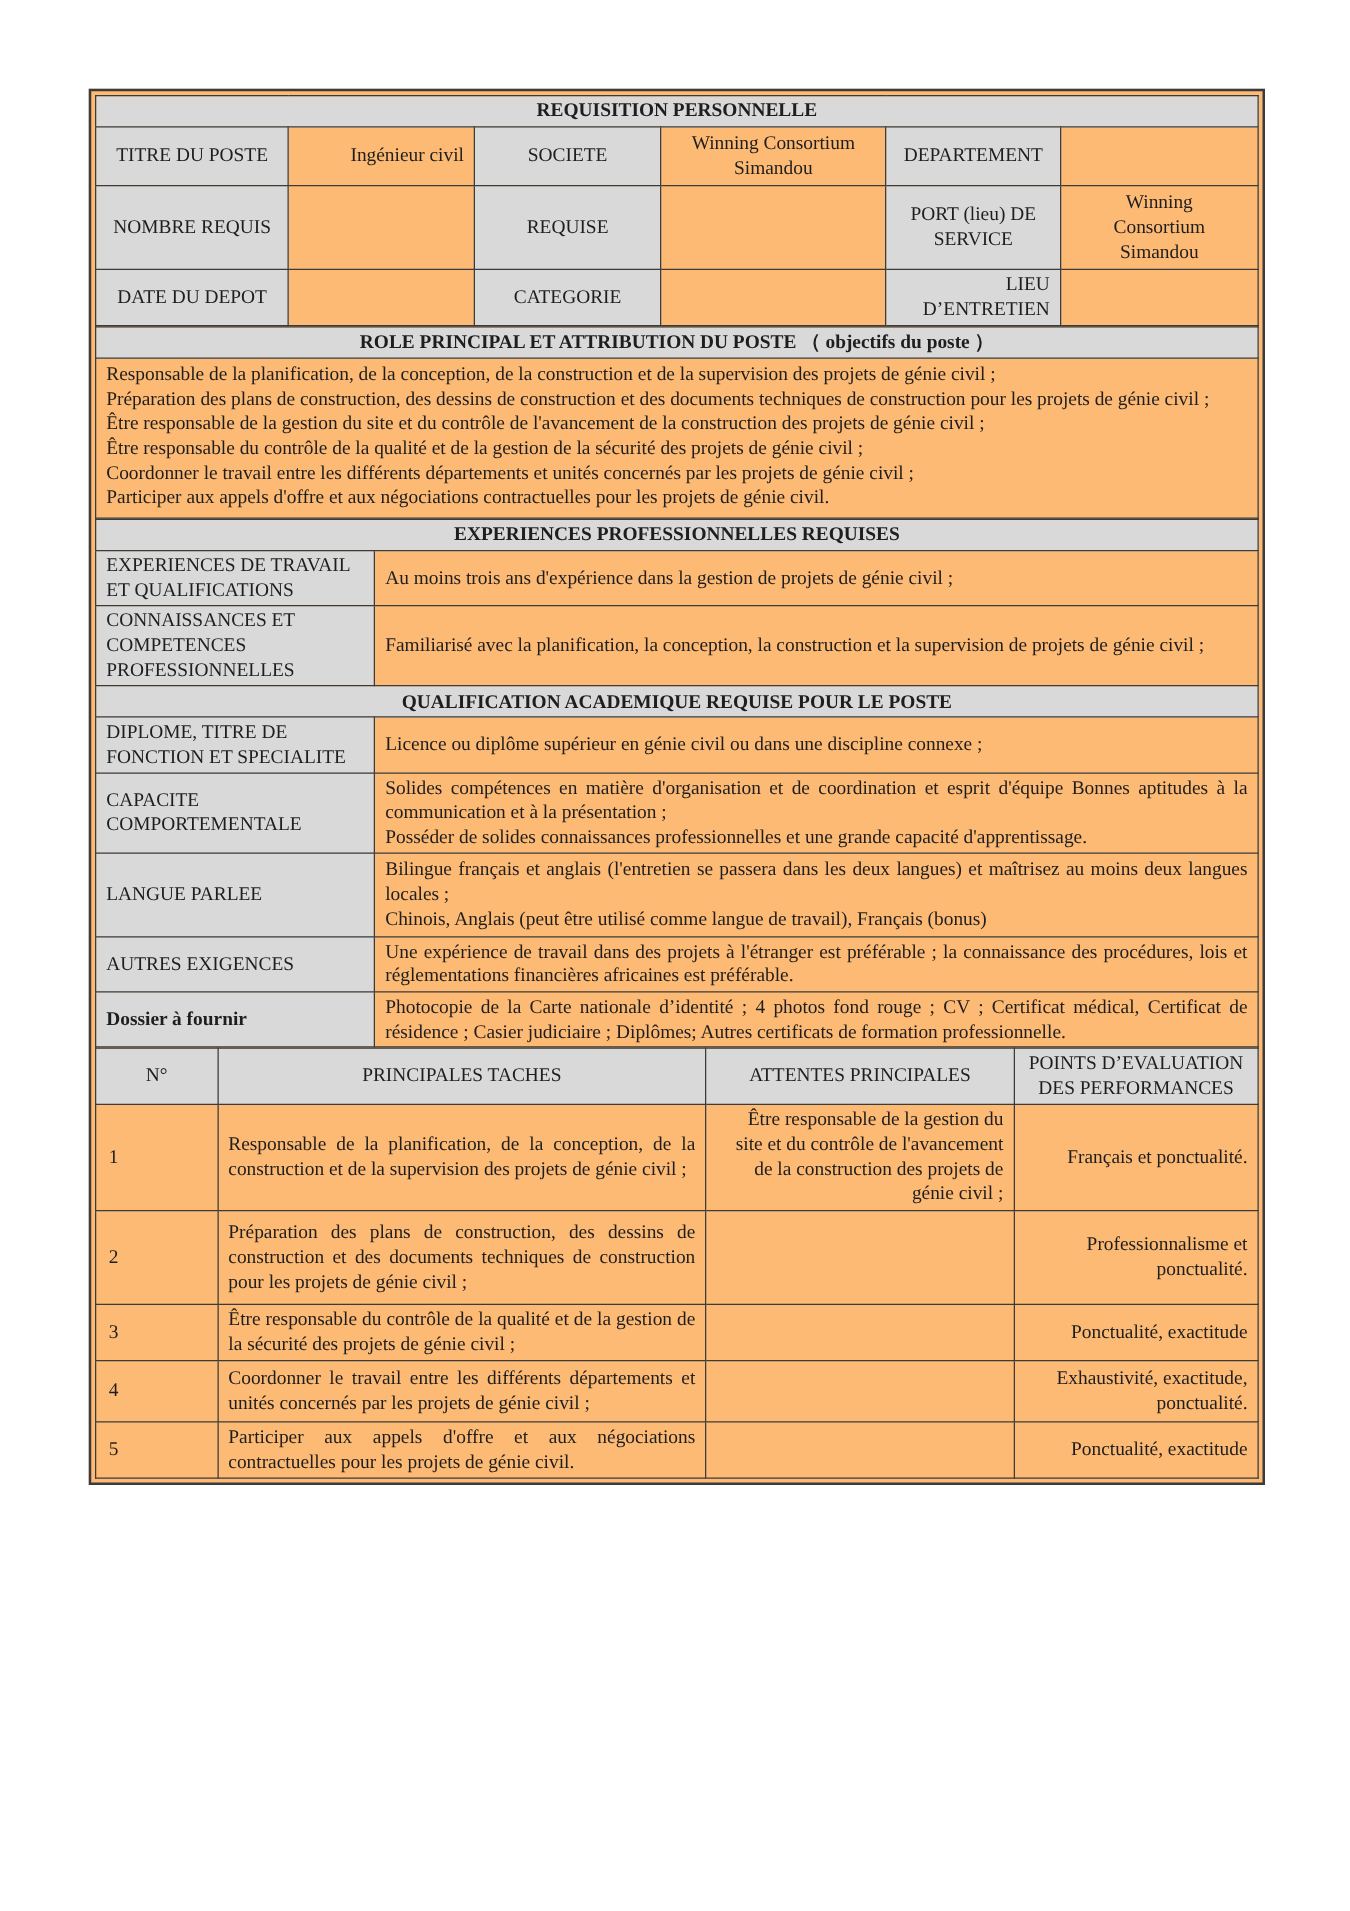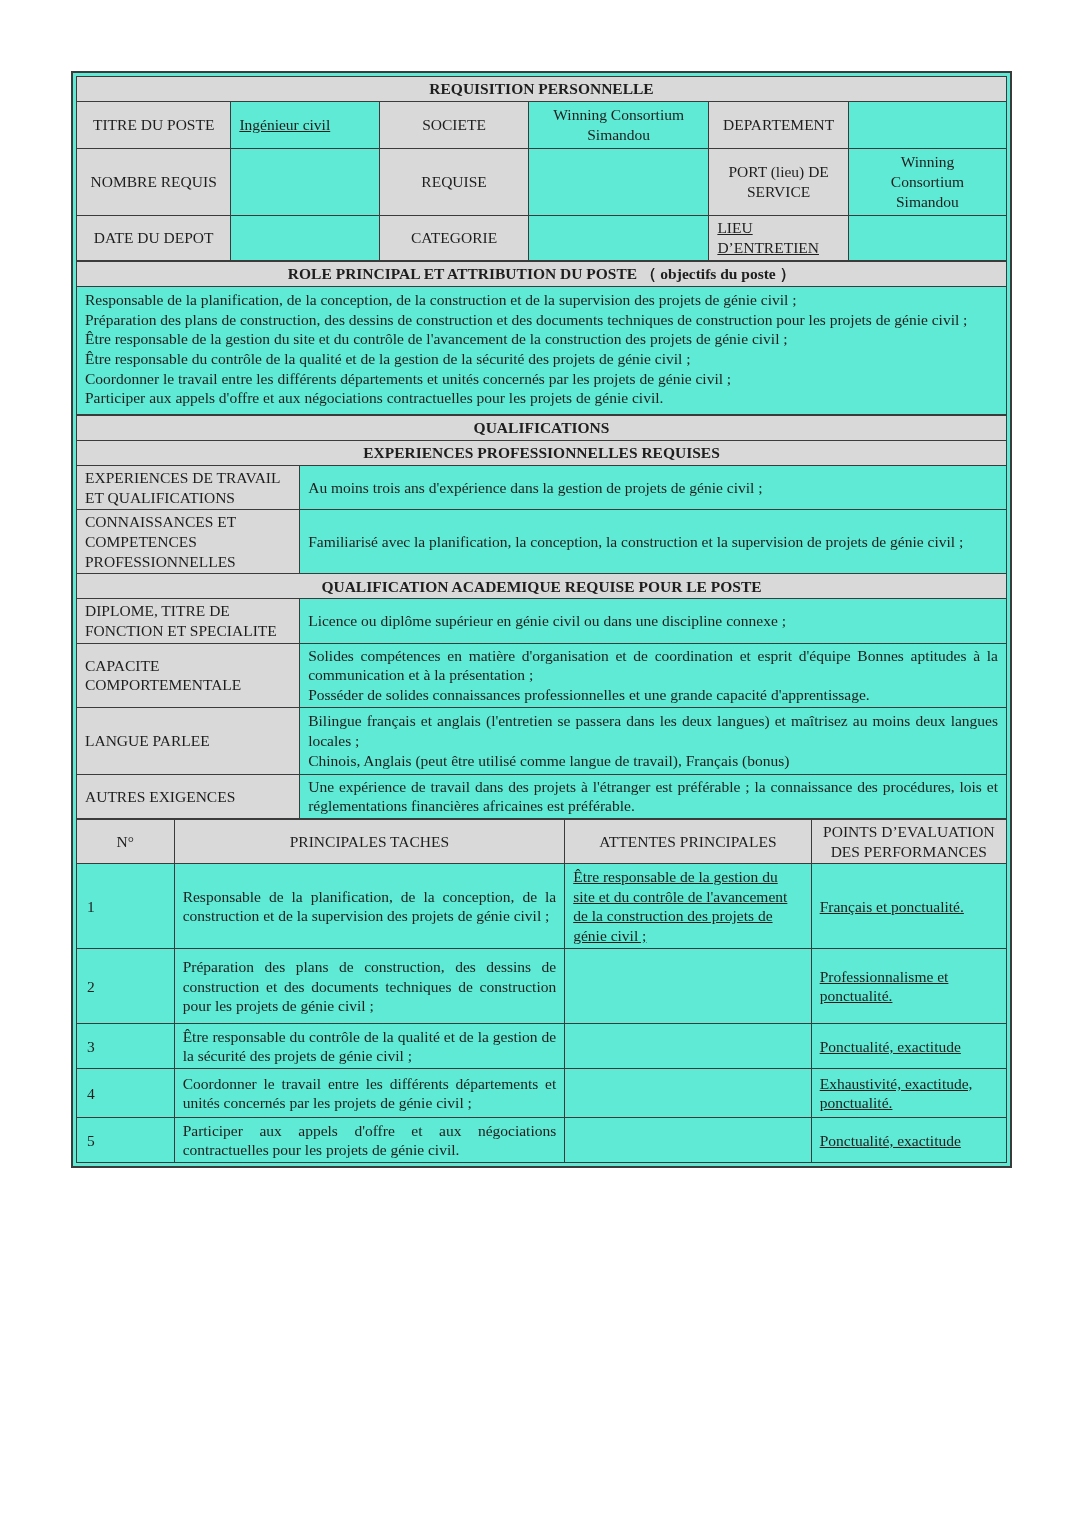--- a/index.html
+++ b/index.html
@@ -3,34 +3,34 @@
 <meta charset="utf-8">
 <style>
   html,body{margin:0;padding:0;}
   body{
     width:1080px;height:1529px;background:#ffffff;position:relative;
     font-family:"Liberation Serif", serif;color:#1e1e1e;
     -webkit-font-smoothing:antialiased;
   }
   .frame{
     position:absolute;left:71px;top:71px;width:941px;
-    border:2px solid #3b3b3b;padding:3px;box-sizing:border-box;background:#5eead4;
+    border:2px solid #3b3b3b;padding:3px;box-sizing:border-box;background:#fdba74;
   }
   table.tbl{width:100%;border-collapse:collapse;table-layout:fixed;}
   td{
     border:1px solid #3b3b3b;font-size:15.5px;line-height:1.27;
     padding:2px 8px;vertical-align:middle;word-wrap:break-word;
   }
   .band{
     background:#d9d9d9;font-weight:bold;text-align:center;
     height:22px;padding:1px 4px;font-size:15.5px;
   }
   .shaded{background:#d9d9d9;}
   .c{text-align:center;}
-  .l{text-align:left;text-decoration:underline;}
+  .l{text-align:right;}
   .j{text-align:justify;}
   .para{padding:3px 8px 6px;vertical-align:top;}
   .jline{text-align:justify;}
   .lbl{text-align:left;}
   .bold{font-weight:bold;}
   .narrow{max-width:100px;margin:0 auto;text-align:center;}
   .info-r1 td{height:42px;}
   .info-r2 td{height:62px;}
   .info-r3 td{height:40px;}
   .exp-r1 td{height:38px;}
@@ -112,23 +112,20 @@
     </tr>
   </tbody>
     </table>
 
   <table class="tbl">
     <colgroup>
         <col style="width:24%">
         <col style="width:76%">
       </colgroup>
     <tbody>
-        <tr>
-      <td colspan="2" class="band">QUALIFICATIONS</td>
-    </tr>
     <tr>
       <td colspan="2" class="band">EXPERIENCES PROFESSIONNELLES REQUISES</td>
     </tr>
     <tr class="exp-r1">
       <td class="shaded lbl">EXPERIENCES DE TRAVAIL ET QUALIFICATIONS</td>
       <td class="j">Au moins trois ans d'expérience dans la gestion de projets de génie civil ;</td>
     </tr>
     <tr class="exp-r2">
       <td class="shaded lbl">CONNAISSANCES ET COMPETENCES PROFESSIONNELLES</td>
       <td class="j">Familiarisé avec la planification, la conception, la construction et la supervision de projets de génie civil ;</td>
@@ -153,20 +150,26 @@
       <td class="shaded lbl">LANGUE PARLEE</td>
       <td class="j">
         <div class="jline">Bilingue français et anglais (l'entretien se passera dans les deux langues) et maîtrisez au moins deux langues locales ;</div>
         <div class="jline">Chinois, Anglais (peut être utilisé comme langue de travail), Français (bonus)</div>
       </td>
     </tr>
     <tr class="acad-r4">
       <td class="shaded lbl">AUTRES EXIGENCES</td>
       <td class="j">
         <div class="jline">Une expérience de travail dans des projets à l'étranger est préférable ; la connaissance des procédures, lois et réglementations financières africaines est préférable.</div>
+      </td>
+    </tr>
+    <tr class="acad-r5">
+      <td class="shaded lbl bold">Dossier à fournir</td>
+      <td class="j">
+        <div class="jline">Photocopie de la Carte nationale d’identité ; 4 photos fond rouge ; CV ; Certificat médical, Certificat de résidence ; Casier judiciaire ; Diplômes; Autres certificats de formation professionnelle.</div>
       </td>
     </tr>
   </tbody>
     </table>
 
   <table class="tbl">
     <colgroup>
       <col style="width:10.5%">
         <col style="width:42%">
         <col style="width:26.5%">

